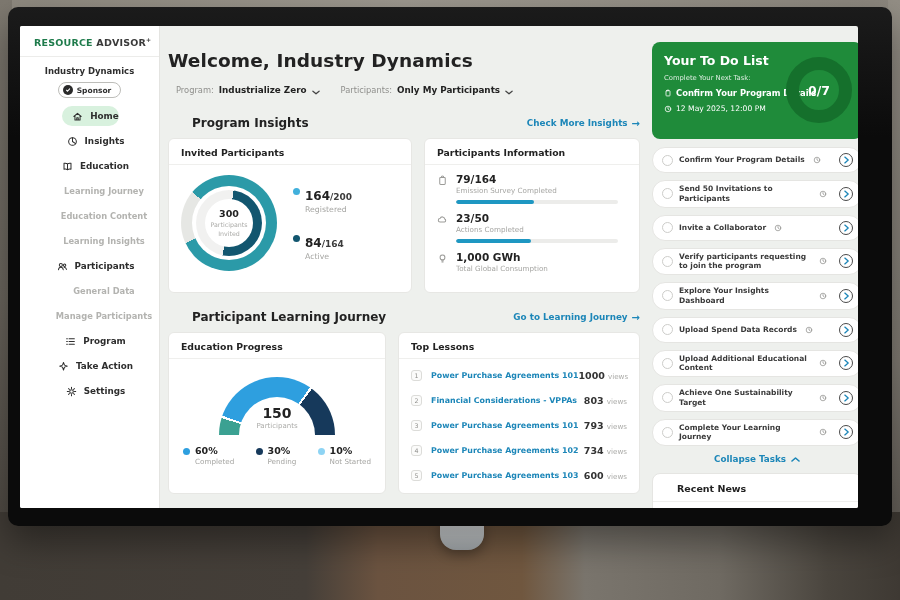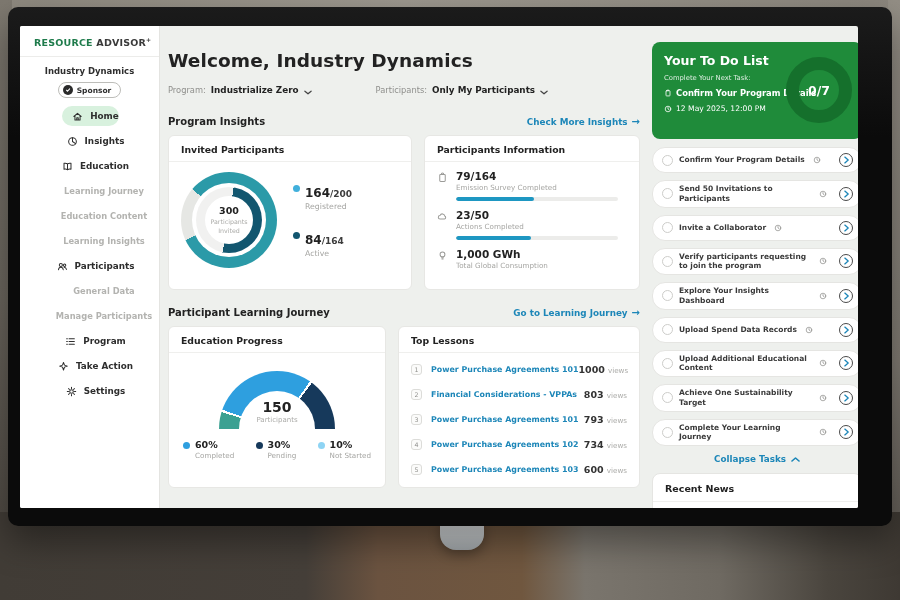--- a/index.html
+++ b/index.html
@@ -45,27 +45,27 @@
   .nav {position:absolute; top:80px; left:8px; right:6px; display:flex; flex-direction:column; gap:5px;align-items:center;}
   .nav-item {display:flex; align-items:center; gap:7px; height:20px; padding-left:10px;
     font-size:8.8px; font-weight:bold; color:#2E2E2E; border-radius:10px; cursor:pointer;}
   .nav-item.active {background:#D8F1DE;}
   .nav-item.sub {padding-left:27px; color:#B3B3B0; font-weight:600; font-size:8.3px;}
   .nicon {width:11px; height:11px; display:flex; flex:none;}
   .nicon svg {width:11px; height:11px; stroke:#2E2E2E; fill:none; stroke-width:1.1; stroke-linecap:round; stroke-linejoin:round;}
   
   .content {position:absolute; left:140px; top:0; width:492px; height:100%; padding:0 12px 0 8px;}
   .welcome {margin:24px 0 0; font-size:18.5px; font-weight:bold; color:#222; letter-spacing:0.1px;}
-  .filters {display:flex; gap:64px; margin-top:9px; align-items:flex-end;}
+  .filters {display:flex; gap:21px; margin-top:9px; align-items:flex-end;margin-left:8px;}
   .filter {display:flex; align-items:center; gap:5px; cursor:pointer;}
   .f-label {font-size:8.3px; color:#8F8F8C;}
   .f-value {font-size:8.8px; font-weight:bold; color:#222;}
   .chev svg {width:8px; height:5px; stroke:#444; stroke-width:1.4; fill:none; stroke-linecap:round; stroke-linejoin:round;}
   .section-head {display:flex; justify-content:space-between; align-items:center; margin-top:17px;}
-  .s-title {font-size:10px; font-weight:bold; color:#222;}
+  .s-title {font-size:12px; font-weight:bold; color:#222;margin-left:24px;}
   .s-link {font-size:8.8px; font-weight:bold; color:#1C86B8; display:flex; align-items:center; gap:4px; cursor:pointer;}
   .arrow {font-size:10px; font-weight:bold;}
   .cards {display:flex; gap:12px; margin-top:8px;}
   .card {background:#fff; border:1px solid #E7E7E4; border-radius:6px;}
   .card-title {padding:8px 12px 6px; font-size:9.3px; font-weight:bold; color:#222; border-bottom:1px solid #EFEFED;}
   
   .card-invited {width:244px; height:155px;}
   .invited-body {display:flex; align-items:center; padding:10px 8px 0 12px;}
   .donut {position:relative; width:96px; height:96px; flex:none;}
   .ring1 {position:absolute; inset:0; border-radius:50%;
@@ -141,21 +141,21 @@
   .todo-clock {display:flex; flex:none; margin-left:2px;}
   .todo-clock svg {width:8px; height:8px; stroke:#8F8F8C; fill:none; stroke-width:1.1; stroke-linecap:round; stroke-linejoin:round;}
   .todo-spacer {flex:1;}
   .todo-go {width:14px; height:14px; border:1.2px solid #4A4A4A; border-radius:50%;
     display:flex; align-items:center; justify-content:center; flex:none;}
   .todo-go svg {width:5px; height:8px; stroke:#1C86B8; stroke-width:1.6; fill:none; stroke-linecap:round; stroke-linejoin:round;}
   .collapse {display:flex; align-items:center; justify-content:center; gap:5px; margin-top:8px;
     font-size:8.8px; font-weight:bold; color:#1C86B8; cursor:pointer;}
   .collapse svg {width:9px; height:5px; stroke:#1C86B8; stroke-width:1.6; fill:none; stroke-linecap:round; stroke-linejoin:round;}
   .news-card {margin-top:9px; background:#fff; border:1px solid #E5E5E2; border-radius:8px 8px 0 0; height:60px;}
-  .news-title {padding:9px 12px 7px; font-size:9.5px; font-weight:bold; color:#222; border-bottom:1px solid #EFEFED;}
+  .news-title {padding:9px 24px 7px; font-size:9.5px; font-weight:bold; color:#222; border-bottom:1px solid #EFEFED;}
 </style>
 </head>
 <body>
 
 <div class="bg-top"></div>
 <div class="bg-left"></div>
 <div class="bg-right"></div>
 <div class="bg-bottom"></div>
 <div class="stand"></div>
 

